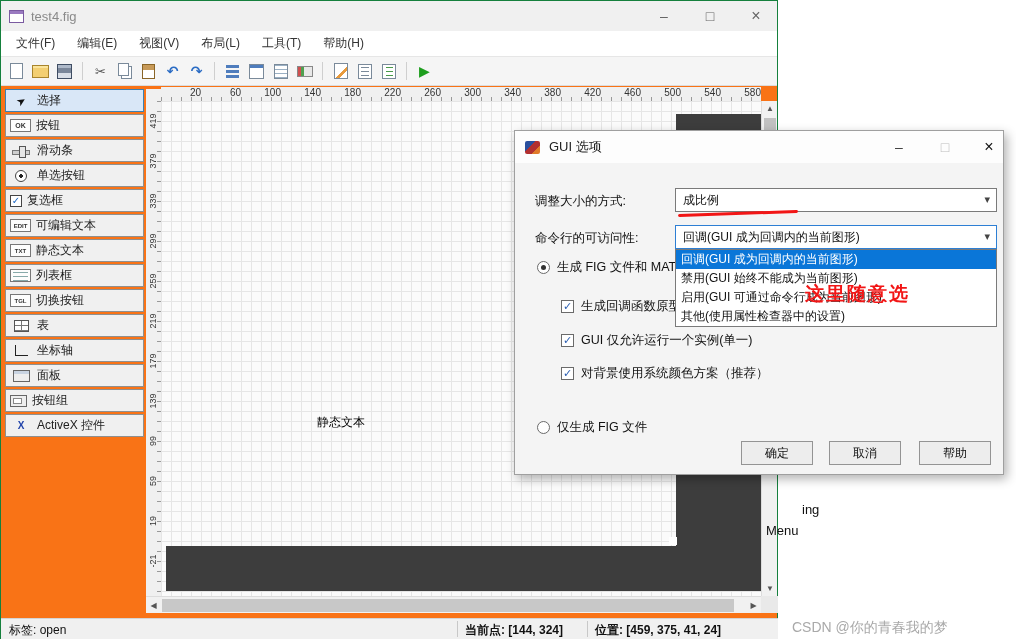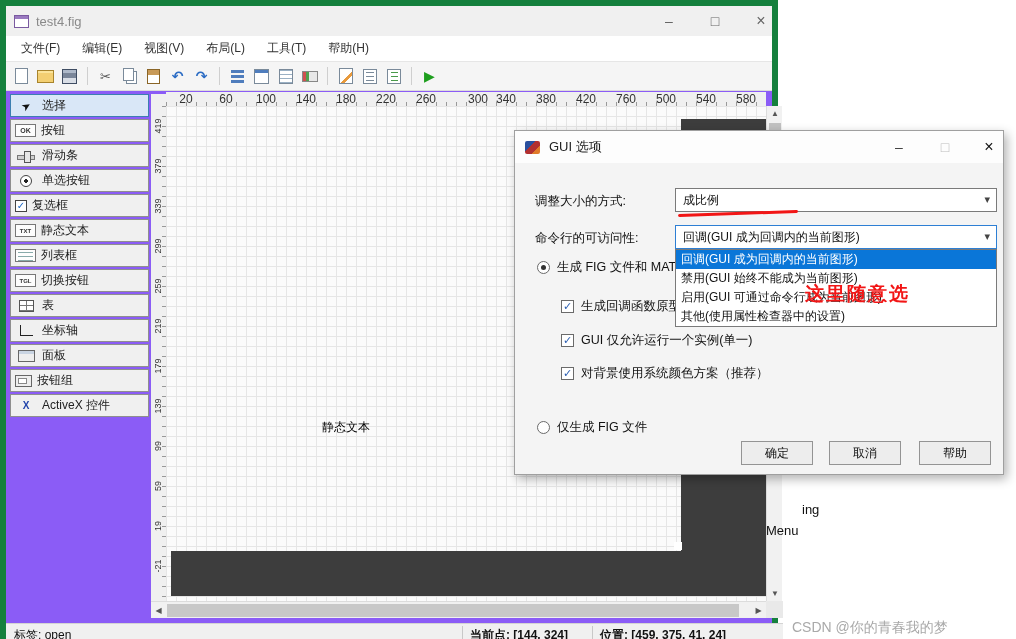--- a/index.html
+++ b/index.html
@@ -1,21 +1,21 @@
 <!DOCTYPE html>
 <html><head>
 <meta charset="utf-8">
 <style>
   * { box-sizing: border-box; margin: 0; padding: 0; }
   body { font-family: "Liberation Sans", "DejaVu Sans", sans-serif; }
   .page { position: relative; width: 1016px; height: 639px; background: #fff; overflow: hidden; }
 
   
   .window { position: absolute; left: 0; top: 0; width: 778px; height: 639px;
-            background: #8b5cf6; border: 6px solid #15803d; }
+            background: #f97316; border: 1px solid #15803d; }
   .titlebar { position: absolute; left: 0; top: 0; width: 100%; height: 30px;
               background: #f0f0f0; display: flex; align-items: center; padding: 0 8px; gap: 7px; }
   .app-icon { width: 15px; height: 13px; background: #fff; border: 1px solid #7a5aa0;
               box-shadow: inset 0 3px 0 #9a7ac0; }
   .win-title { font-size: 13px; color: #8a8a8a; }
   .winctl { position: absolute; top: 0; width: 34px; height: 30px; display: flex; align-items: center;
             justify-content: center; font-size: 14px; color: #666; cursor: default; }
   .winctl.min { left: 646px; }
   .winctl.max { left: 692px; }
   .winctl.close { left: 738px; font-size: 16px; }
@@ -86,21 +86,21 @@
   .pic-panel { width: 17px; height: 12px; border: 1px solid #666; background: #eee; box-shadow: inset 0 3px 0 #c9d4e2; }
   .pic-group { width: 17px; height: 12px; border: 1px solid #666; background: #eee; }
   .pic-group::before { content: ""; position: absolute; left: 2px; top: 2px; width: 7px; height: 4px; border: 1px solid #888; background: #fff; }
   .pic-x { color: #2244aa; font-weight: bold; font-size: 10px; }
 
   
   .ruler-corner { position: absolute; left: 145px; top: 88px; width: 15px; height: 12px; background: #f0f0f0; }
   .hruler { position: absolute; left: 160px; top: 86px; width: 600px; height: 14px; background: #f0f0f0;
       background-image: repeating-linear-gradient(90deg, #999 0 1px, transparent 1px 10px);
       background-size: 100% 4px; background-position: 0 100%; background-repeat: no-repeat; }
-  .hnum { position: absolute; top: 0; width: 24px; text-align: center; font-size: 12px; color: #333; }
+  .hnum { position: absolute; top: 0; width: 24px; text-align: right; font-size: 10px; color: #333; margin-left: 8px; }
   .vruler { position: absolute; left: 145px; top: 100px; width: 15px; height: 495px; background: #f0f0f0;
       background-image: repeating-linear-gradient(#999 0 1px, transparent 1px 10px);
       background-size: 4px 100%; background-position: 100% 0; background-repeat: no-repeat; }
   .vnum { position: absolute; left: -6px; width: 26px; text-align: center; font-size: 9px; color: #333;
           transform: rotate(-90deg); }
 
   .canvas { position: absolute; left: 160px; top: 100px; width: 600px; height: 495px; background: #fbfbfb;
       background-image: linear-gradient(#e6e6e6 1px, transparent 1px), linear-gradient(90deg, #e6e6e6 1px, transparent 1px);
       background-size: 10px 10px; overflow: hidden; }
   .dark-col { position: absolute; left: 515px; top: 13px; width: 85px; height: 477px; background: #3d3d3d; }
@@ -256,20 +256,24 @@
         <span class="pic pic-radio"></span>
         <span>单选按钮</span>
       </div>
       <div class="pal-item">
         <span class="pic pic-check">
             <i>✓</i>
           </span>
         <span>复选框</span>
       </div>
       <div class="pal-item">
+        <span class="pic pic-box pic-edit">EDIT</span>
+        <span>可编辑文本</span>
+      </div>
+      <div class="pal-item">
         <span class="pic pic-box pic-edit">TXT</span>
         <span>静态文本</span>
       </div>
       <div class="pal-item">
         <span class="pic pic-box pic-list"></span>
         <span>列表框</span>
       </div>
       <div class="pal-item">
         <span class="pic pic-box pic-edit">TGL</span>
         <span>切换按钮</span>
@@ -302,25 +306,25 @@
 
     <div class="ruler-corner"></div>
     <div class="hruler">
       <span class="hnum" style="left:8px">20</span>
       <span class="hnum" style="left:48px">60</span>
       <span class="hnum" style="left:88px">100</span>
       <span class="hnum" style="left:128px">140</span>
       <span class="hnum" style="left:168px">180</span>
       <span class="hnum" style="left:208px">220</span>
       <span class="hnum" style="left:248px">260</span>
-      <span class="hnum" style="left:300px">300</span>
+      <span class="hnum" style="left:288px">300</span>
       <span class="hnum" style="left:328px">340</span>
       <span class="hnum" style="left:368px">380</span>
       <span class="hnum" style="left:408px">420</span>
-      <span class="hnum" style="left:448px">760</span>
+      <span class="hnum" style="left:448px">460</span>
       <span class="hnum" style="left:488px">500</span>
       <span class="hnum" style="left:528px">540</span>
       <span class="hnum" style="left:568px">580</span>
     </div>
     <div class="vruler">
       <span class="vnum" style="top:15px">419</span>
       <span class="vnum" style="top:55px">379</span>
       <span class="vnum" style="top:95px">339</span>
       <span class="vnum" style="top:135px">299</span>
       <span class="vnum" style="top:175px">259</span>

